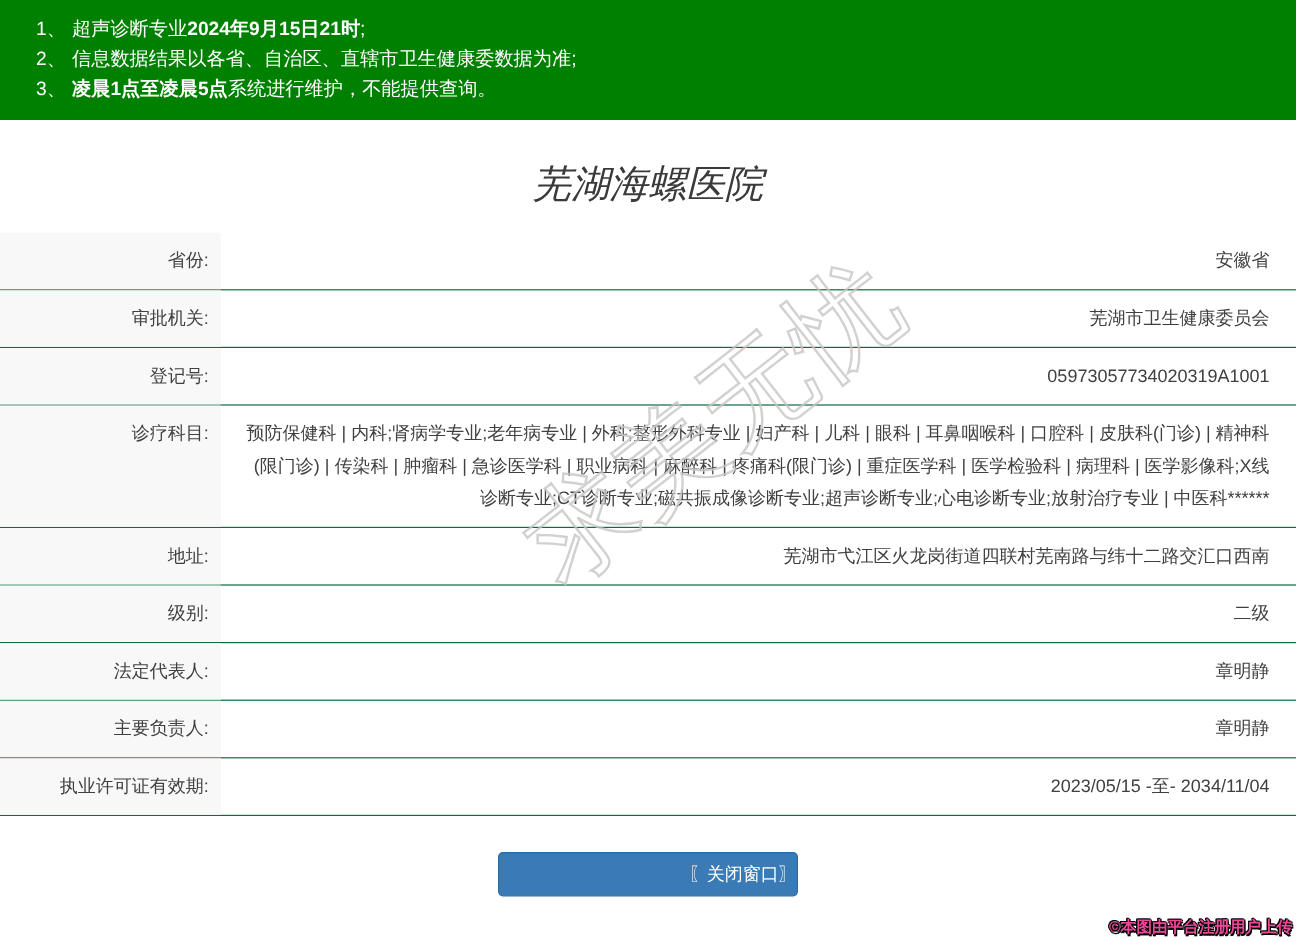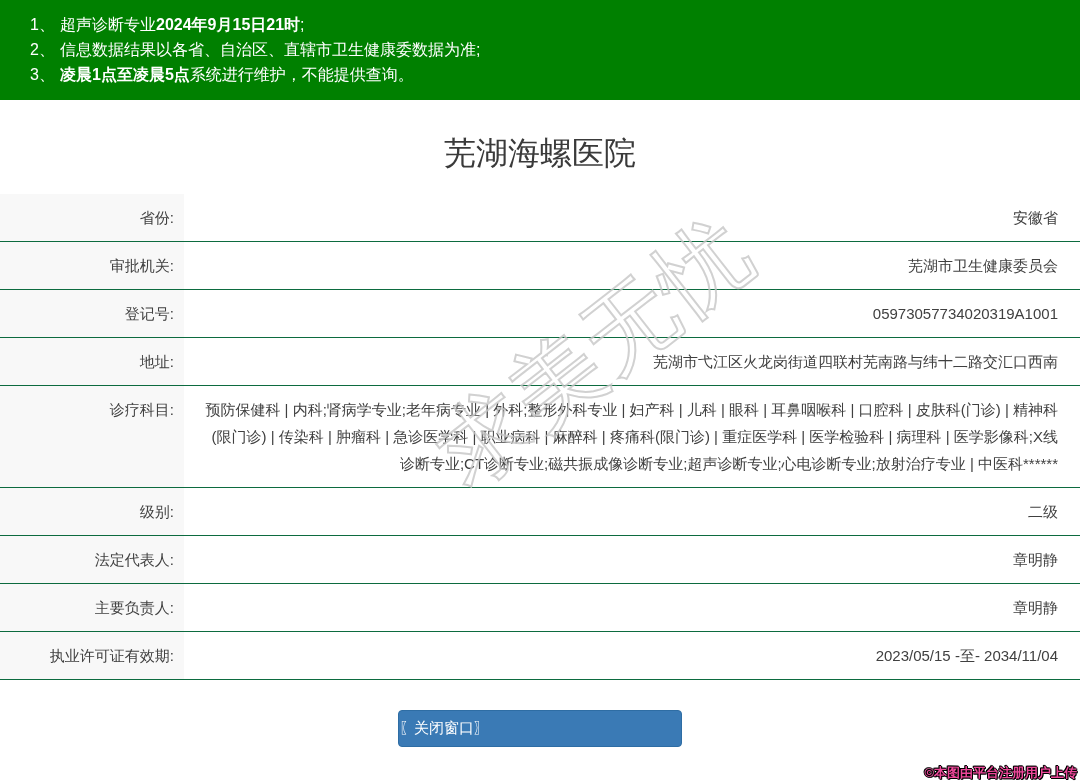--- a/index.html
+++ b/index.html
@@ -12,21 +12,21 @@
   .notice {
     background:#008000; color:#ffffff; height:100px; box-sizing:border-box;
     padding:12px 20px 0 30px; font-size:16px;
   }
   .notice-line { display:flex; line-height:25px; white-space:nowrap; }
   .notice-num { width:30px; flex-shrink:0; }
   .notice-line b { font-weight:bold; }
   
   .page-title {
     margin:0; text-align:center; font-weight:400;
-    font-size:32px; color:#3a3a3a; padding:37px 0 24px 0; line-height:33px;
+    font-size:32px; color:#3a3a3a; padding:37px 0 24px 0; line-height:33px;font-style:italic;
   }
   
   .detail-table { width:100%; font-size:15px;text-align:right; }
   .detail-row { display:flex; border-bottom:1px solid #0c6b3f; align-items:stretch; }
   .detail-label {
     width:184px; flex-shrink:0; background:#f8f8f8; box-sizing:border-box;
     padding:10px 10px 10px 14px; line-height:27px;
   }
   .detail-value {
     flex:1; padding:10px 22px 10px 13px; line-height:27px; word-break:break-all;
@@ -35,23 +35,23 @@
   .watermark {
     position:absolute; left:412px; top:418px; z-index:5;
     transform:rotate(-38deg); transform-origin:0 0;
     font-size:90px; letter-spacing:2px; white-space:nowrap;
     color:transparent; -webkit-text-stroke:2px #c6c6c6;
     opacity:.8; pointer-events:none;
   }
   
   .footer-bar { padding-top:30px; text-align:center; }
   .close-btn {
-    display:inline-block; width:284px; padding:8px 0; box-sizing:border-box;
+    display:inline-block; width:250px; padding:8px 0; box-sizing:border-box;
     background:#3a7ab5; border:1px solid #2e6da4; border-radius:4px;
-    color:#ffffff; font-size:15px; text-align:left; cursor:pointer;
+    color:#ffffff; font-size:15px; text-align:right; cursor:pointer;
     font-family:Liberation Serif, serif;
   }
   
   .credit {
     position:absolute; right:3px; bottom:2px; z-index:6;
     font-size:13px; font-weight:bold; color:#ec4899;
     text-shadow:-1px 0 #000,1px 0 #000,0 -1px #000,0 1px #000,1px 1px #000,-1px -1px #000;
   }
 </style>
 </head>
@@ -84,26 +84,26 @@
       </div>
       <div class="detail-row">
         <div class="detail-label">审批机关:</div>
         <div class="detail-value">芜湖市卫生健康委员会</div>
       </div>
       <div class="detail-row">
         <div class="detail-label">登记号:</div>
         <div class="detail-value">05973057734020319A1001</div>
       </div>
       <div class="detail-row">
+        <div class="detail-label">诊疗科目:</div>
+        <div class="detail-value">预防保健科 | 内科;肾病学专业;老年病专业 | 外科;整形外科专业 | 妇产科 | 儿科 | 眼科 | 耳鼻咽喉科 | 口腔科 | 皮肤科(门诊) | 精神科(限门诊) | 传染科 | 肿瘤科 | 急诊医学科 | 职业病科 | 麻醉科 | 疼痛科(限门诊) | 重症医学科 | 医学检验科 | 病理科 | 医学影像科;X线诊断专业;CT诊断专业;磁共振成像诊断专业;超声诊断专业;心电诊断专业;放射治疗专业 | 中医科******</div>
+      </div>
+      <div class="detail-row">
         <div class="detail-label">地址:</div>
         <div class="detail-value">芜湖市弋江区火龙岗街道四联村芜南路与纬十二路交汇口西南</div>
-      </div>
-      <div class="detail-row">
-        <div class="detail-label">诊疗科目:</div>
-        <div class="detail-value">预防保健科 | 内科;肾病学专业;老年病专业 | 外科;整形外科专业 | 妇产科 | 儿科 | 眼科 | 耳鼻咽喉科 | 口腔科 | 皮肤科(门诊) | 精神科(限门诊) | 传染科 | 肿瘤科 | 急诊医学科 | 职业病科 | 麻醉科 | 疼痛科(限门诊) | 重症医学科 | 医学检验科 | 病理科 | 医学影像科;X线诊断专业;CT诊断专业;磁共振成像诊断专业;超声诊断专业;心电诊断专业;放射治疗专业 | 中医科******</div>
       </div>
       <div class="detail-row">
         <div class="detail-label">级别:</div>
         <div class="detail-value">二级</div>
       </div>
       <div class="detail-row">
         <div class="detail-label">法定代表人:</div>
         <div class="detail-value">章明静</div>
       </div>
       <div class="detail-row">

